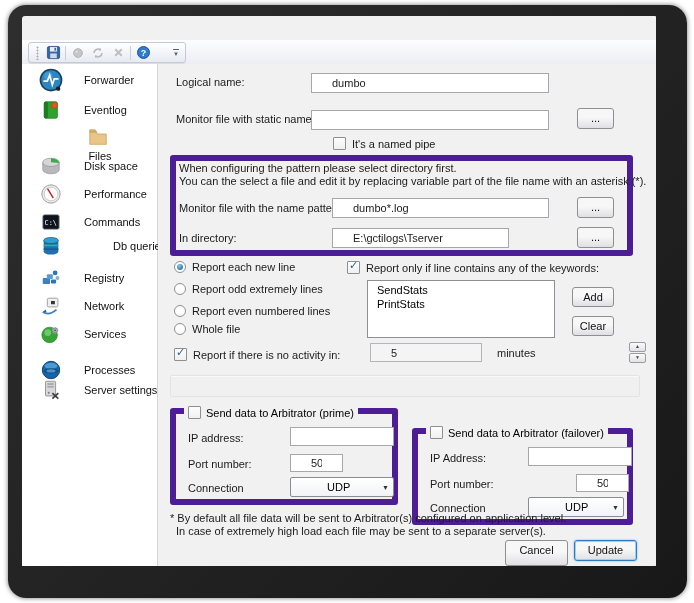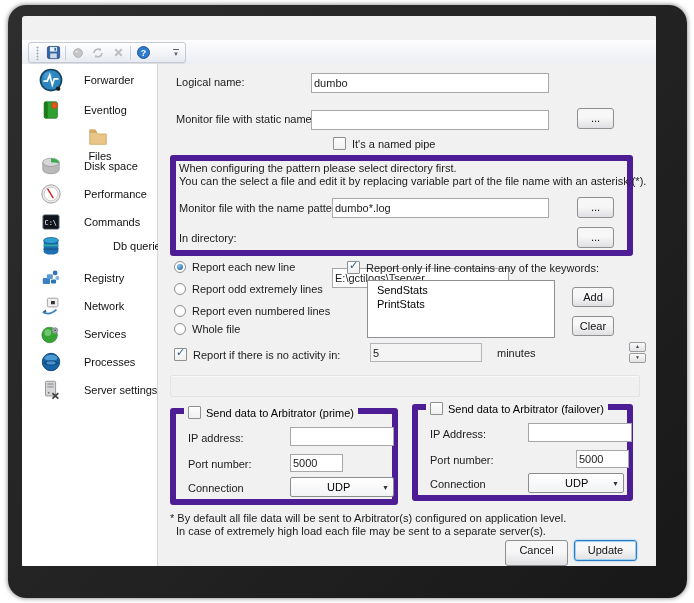--- a/index.html
+++ b/index.html
@@ -24,21 +24,21 @@
   
   .sidebar{position:absolute;left:0;top:48px;width:136px;height:502px;background:#ffffff;border-right:1px solid #d6d6d6;}
   .side-item{position:absolute;left:0;width:136px;height:28px;display:flex;align-items:center;cursor:default;}
   .sicon{width:26px;height:26px;margin-left:16px;display:flex;align-items:center;justify-content:center;flex:none;}
   .sicon svg{width:22px;height:22px;}
   .side-item.first .sicon svg{width:26px;height:26px;}
   .slabel{font-size:11px;color:#111;margin-left:20px;white-space:nowrap;}
   
   .main{position:absolute;left:136px;top:48px;width:498px;height:502px;background:#f1f1f2;}
   .lbl{position:absolute;font-size:11px;color:#1b1b1b;white-space:nowrap;}
-  .tb{position:absolute;border:1px solid #a6a7aa;background:#fff;font:11px "Liberation Sans","DejaVu Sans",sans-serif;padding:0 2px;height:20px;color:#1b1b1b;outline:none;}
+  .tb{position:absolute;border:1px solid #a6a7aa;background:#fff;font:11px "Liberation Sans","DejaVu Sans",sans-serif;padding:0 20px;height:20px;color:#1b1b1b;outline:none;}
   .tb.gray{background:#f4f4f5;border-color:#b4b5b8;}
   .btn{position:absolute;border:1px solid #8e8f8f;border-radius:3px;background:linear-gradient(#f7f7f7 45%,#e0e0e4);font:11px "Liberation Sans","DejaVu Sans",sans-serif;color:#111;text-align:center;line-height:19px;cursor:default;}
   .btn.focus{border-color:#2f7bc0;box-shadow:inset 0 0 0 1px #9ed0f2,0 0 2px #6fb3e6;}
   .grp{position:absolute;border:6px solid #4c1d95;border-radius:3px;background:transparent;}
   .grp-title{position:absolute;top:-8px;left:8px;background:#f1f1f2;padding:0 4px;display:flex;align-items:center;gap:5px;font-size:11px;white-space:nowrap;}
   .chk{width:13px;height:13px;border:1px solid #8e8f8f;border-radius:1px;background:linear-gradient(#fdfdfd,#f0f0f0);display:inline-block;position:relative;flex:none;}
   .chk .tick{position:absolute;left:1px;top:-3px;font-size:11px;font-weight:bold;color:#2a5f8d;}
   .rad{width:12px;height:12px;border:1px solid #8e8f8f;border-radius:50%;background:#fdfdfd;display:inline-block;position:relative;flex:none;}
   .rad.sel::after{content:"";position:absolute;left:2px;top:2px;width:6px;height:6px;border-radius:50%;background:radial-gradient(circle at 35% 30%,#8cc6ec,#2c78ad 75%);}
   .row{position:absolute;display:flex;align-items:center;gap:6px;font-size:11px;color:#1b1b1b;white-space:nowrap;}
@@ -216,21 +216,21 @@
               <line x1="13" y1="8" x2="20" y2="8"></line>
               <line x1="14" y1="5.5" x2="19" y2="10.5"></line>
               <line x1="19" y1="5.5" x2="14" y2="10.5"></line>
             </g>
             <circle cx="16.5" cy="8" r="2.6" fill="#aeb6bd" stroke="#7d858d"></circle>
             <circle cx="16.5" cy="8" r="1" fill="#555"></circle>
           </svg>
       </span>
       <span class="slabel">Services</span>
     </div>
-    <div class="side-item" style="top:284px;">
+    <div class="side-item" style="top:292px;">
       <span class="sicon">
         <svg viewBox="0 0 24 24">
             <circle cx="12" cy="12" r="9.5" fill="#1565a8" stroke="#0c3f6e"></circle>
             <ellipse cx="12" cy="7.5" rx="7" ry="3.4" fill="#5aa7dd" opacity="0.8"></ellipse>
             <ellipse cx="12" cy="13" rx="7.8" ry="3" fill="#0e4f87"></ellipse>
             <ellipse cx="12" cy="13" rx="5" ry="1.8" fill="#4e93c9"></ellipse>
           </svg>
       </span>
       <span class="slabel">Processes</span>
     </div>
@@ -262,21 +262,21 @@
     <span>It's a named pipe</span>
   </div>
 
   <div class="grp" style="left:148px;top:139px;width:463px;height:101px;"></div>
   <span class="lbl" style="left:157px;top:146px;">When configuring the pattern please select directory first.</span>
   <span class="lbl" style="left:157px;top:159px;">You can the select a file and edit it by replacing variable part of the file name with an asterisk (*).</span>
   <span class="lbl" style="left:157px;top:186px;">Monitor file with the name pattern:</span>
   <input class="tb" style="left: 310px; top: 182px; width: 217px;" value="dumbo*.log">
   <div class="btn" style="left:555px;top:181px;width:37px;height:21px;">...</div>
   <span class="lbl" style="left:157px;top:216px;">In directory:</span>
-  <input class="tb" style="left: 310px; top: 212px; width: 177px; margin-top: 40px;" value="E:\gctilogs\Tserver">
+  <input class="tb" style="left: 310px; top: 212px; width: 177px;" value="E:\gctilogs\Tserver">
   <div class="btn" style="left:555px;top:211px;width:37px;height:21px;">...</div>
 
   <div class="row" style="left:152px;top:245px;">
     <span class="rad sel"></span>
     <span>Report each new line</span>
   </div>
   <div class="row" style="left:152px;top:267px;">
     <span class="rad"></span>
     <span>Report  odd extremely lines</span>
   </div>
@@ -326,21 +326,21 @@
     <input class="tb" style="left: 114px; top: 13px; width: 104px; height: 19px;" value="">
     <span class="lbl" style="left:12px;top:44px;">Port number:</span>
     <input class="tb" style="left: 114px; top: 40px; width: 53px; height: 18px;" value="5000">
     <span class="lbl" style="left:12px;top:68px;">Connection</span>
     <div class="combo" style="left:114px;top:63px;width:104px;">
       <span class="val">UDP</span>
       <span class="arr">▼</span>
     </div>
   </div>
 
-  <div class="grp" style="left:390px;top:388px;width:221px;height:97px;">
+  <div class="grp" style="left:390px;top:412px;width:221px;height:97px;">
     <div class="grp-title">
       <span class="chk"></span>
       <span>Send data to Arbitrator (failover)</span>
     </div>
     <span class="lbl" style="left:12px;top:18px;">IP Address:</span>
     <input class="tb" style="left: 110px; top: 13px; width: 104px; height: 19px;" value="">
     <span class="lbl" style="left:12px;top:44px;">Port number:</span>
     <input class="tb" style="left: 158px; top: 40px; width: 53px; height: 18px;" value="5000">
     <span class="lbl" style="left:12px;top:68px;">Connection</span>
     <div class="combo" style="left:110px;top:63px;width:96px;">

